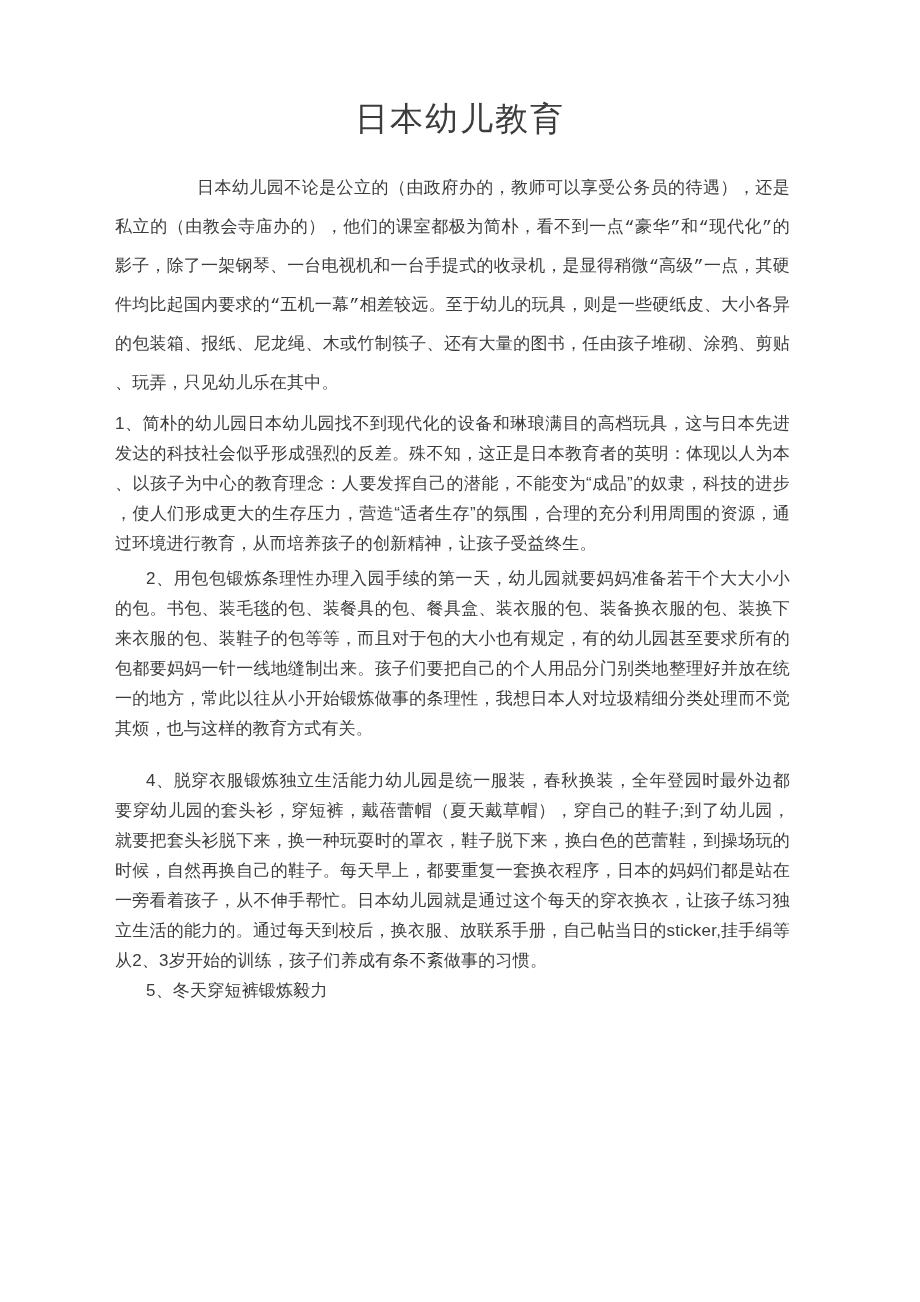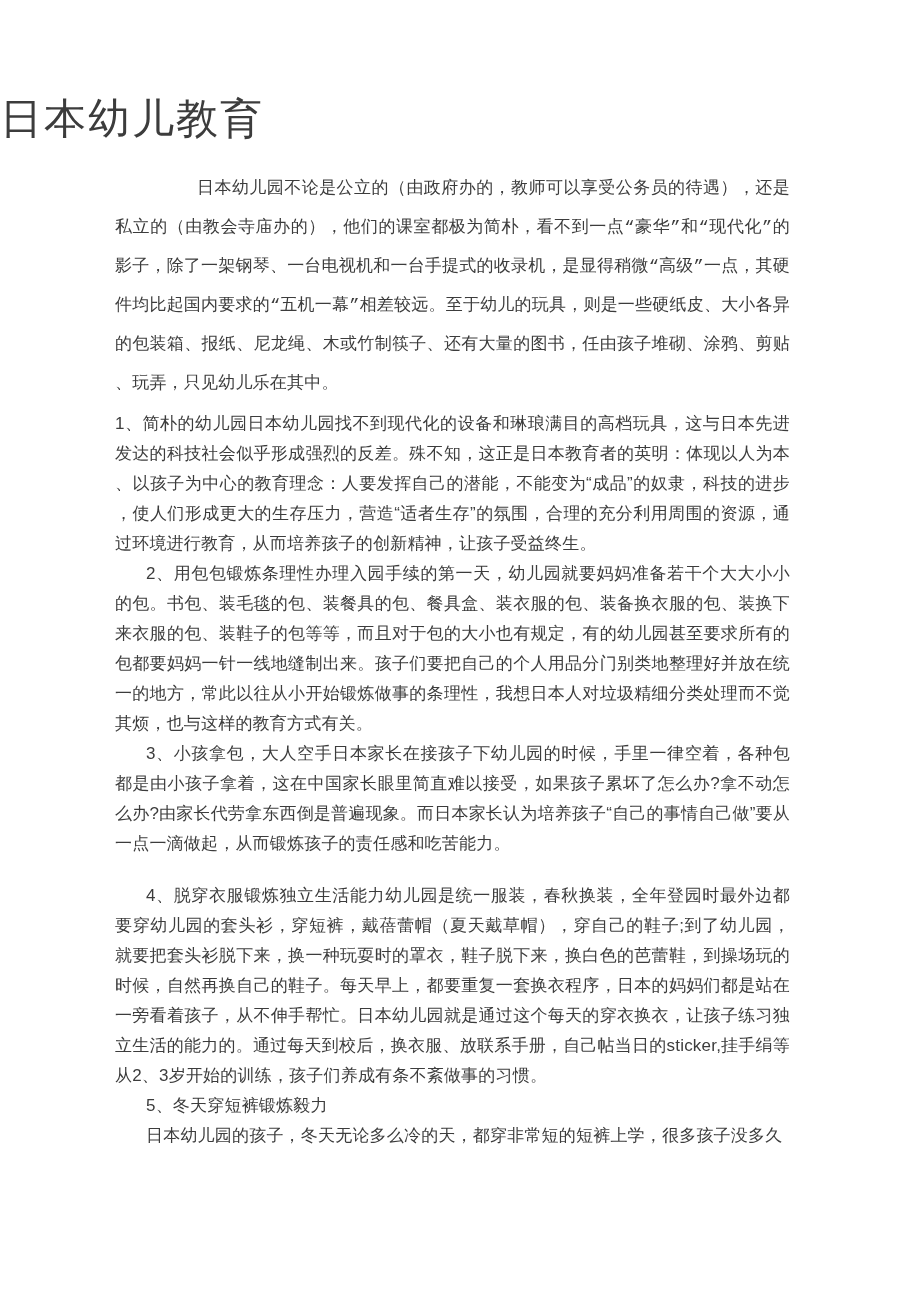--- a/index.html
+++ b/index.html
@@ -14,21 +14,22 @@
     background: #ffffff;
     overflow: hidden;
     color: #3c3c3c;
     font-family: "Liberation Sans", "DejaVu Sans", sans-serif;
     font-weight: 300;
   }
   .doc-title {
     margin: 0;
     padding-top: 97px;
     line-height: 44px;
-    font-size: 42px;
+    text-align: center;
+    font-size: 33px;
     font-weight: 300;
     letter-spacing: 2px;
   }
   .content {
     padding: 0 130px 0 115px;
   }
   .para {
     margin: 0;
     font-size: 17px;
     text-align: justify;
@@ -39,20 +40,21 @@
   .intro {
     margin-top: 28px;
     margin-bottom: 6px;
     line-height: 39px;
     text-indent: 82px;
     font-family: Liberation Mono, monospace;
   }
   .s1 {
     line-height: 30px;
     text-indent: 0;
+    margin-bottom: 5px;
   }
   .s2, .s3 {
     line-height: 30px;
     text-indent: 31px;
   }
   .s4 {
     line-height: 30px;
     text-indent: 31px;
     margin-top: 22px;
   }
@@ -68,18 +70,16 @@
 </style>
 </head>
 <body>
 
 <div class="page">
   <h1 class="doc-title">日本幼儿教育</h1>
   <div class="content">
     <p class="para intro">日本幼儿园不论是公立的（由政府办的，教师可以享受公务员的待遇），还是私立的（由教会寺庙办的），他们的课室都极为简朴，看不到一点“豪华”和“现代化”的影子，除了一架钢琴、一台电视机和一台手提式的收录机，是显得稍微“高级”一点，其硬件均比起国内要求的“五机一幕”相差较远。至于幼儿的玩具，则是一些硬纸皮、大小各异的包装箱、报纸、尼龙绳、木或竹制筷子、还有大量的图书，任由孩子堆砌、涂鸦、剪贴、玩弄，只见幼儿乐在其中。</p>
     <p class="para s1">1、简朴的幼儿园日本幼儿园找不到现代化的设备和琳琅满目的高档玩具，这与日本先进发达的科技社会似乎形成强烈的反差。殊不知，这正是日本教育者的英明：体现以人为本、以孩子为中心的教育理念：人要发挥自己的潜能，不能变为“成品”的奴隶，科技的进步，使人们形成更大的生存压力，营造“适者生存”的氛围，合理的充分利用周围的资源，通过环境进行教育，从而培养孩子的创新精神，让孩子受益终生。</p>
     <p class="para s2">2、用包包锻炼条理性办理入园手续的第一天，幼儿园就要妈妈准备若干个大大小小的包。书包、装毛毯的包、装餐具的包、餐具盒、装衣服的包、装备换衣服的包、装换下来衣服的包、装鞋子的包等等，而且对于包的大小也有规定，有的幼儿园甚至要求所有的包都要妈妈一针一线地缝制出来。孩子们要把自己的个人用品分门别类地整理好并放在统一的地方，常此以往从小开始锻炼做事的条理性，我想日本人对垃圾精细分类处理而不觉其烦，也与这样的教育方式有关。</p>
-    <p class="para s3">3、小孩拿包，大人空手日本家长在接孩子下幼儿园的时候，手里一律空着，各种包都是由小孩子拿着，这在中国家长眼里简直难以接受，如果孩子累坏了怎么办?拿不动怎么办?由家长代劳拿东西倒是普遍现象。而日本家长认为培养孩子“自己的事情自己做”要从一点一滴做起，从而锻炼孩子的责任感和吃苦能力。</p>
     <p class="para s4">4、脱穿衣服锻炼独立生活能力幼儿园是统一服装，春秋换装，全年登园时最外边都要穿幼儿园的套头衫，穿短裤，戴蓓蕾帽（夏天戴草帽），穿自己的鞋子;到了幼儿园，就要把套头衫脱下来，换一种玩耍时的罩衣，鞋子脱下来，换白色的芭蕾鞋，到操场玩的时候，自然再换自己的鞋子。每天早上，都要重复一套换衣程序，日本的妈妈们都是站在一旁看着孩子，从不伸手帮忙。日本幼儿园就是通过这个每天的穿衣换衣，让孩子练习独立生活的能力的。通过每天到校后，换衣服、放联系手册，自己帖当日的sticker,挂手绢等从2、3岁开始的训练，孩子们养成有条不紊做事的习惯。</p>
     <p class="para s5-heading">5、冬天穿短裤锻炼毅力</p>
-    <p class="para s5-body">日本幼儿园的孩子，冬天无论多么冷的天，都穿非常短的短裤上学，很多孩子没多久</p>
   </div>
 </div>
 
 </body></html>

